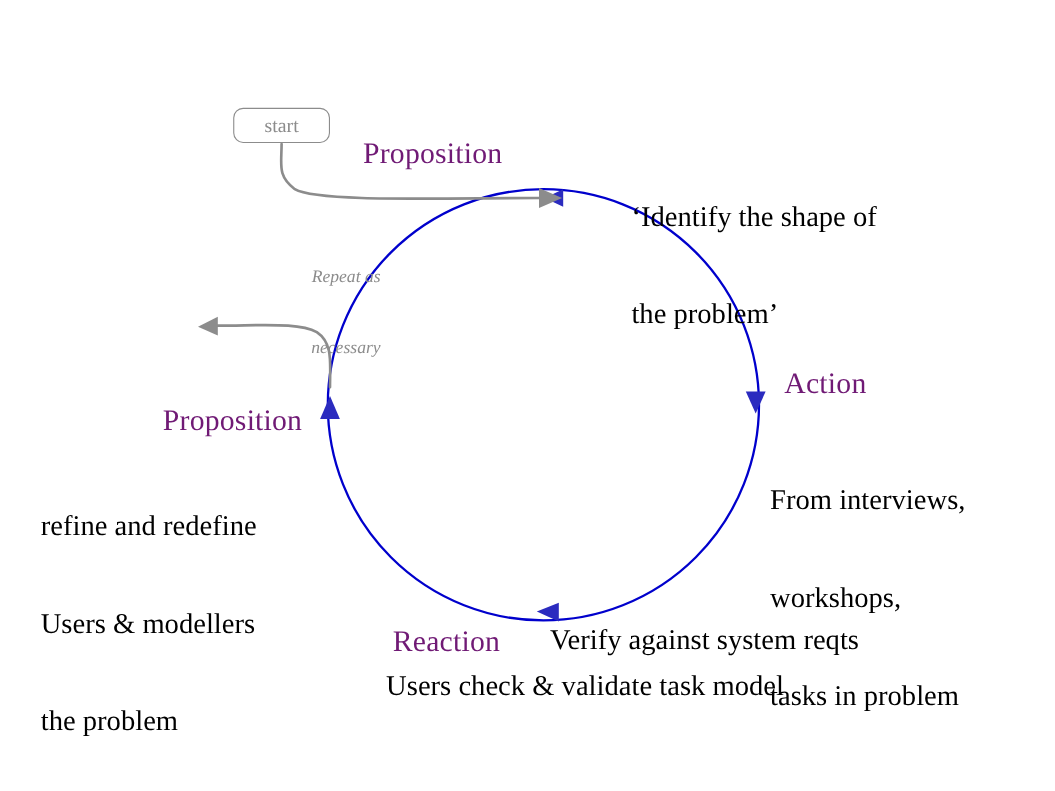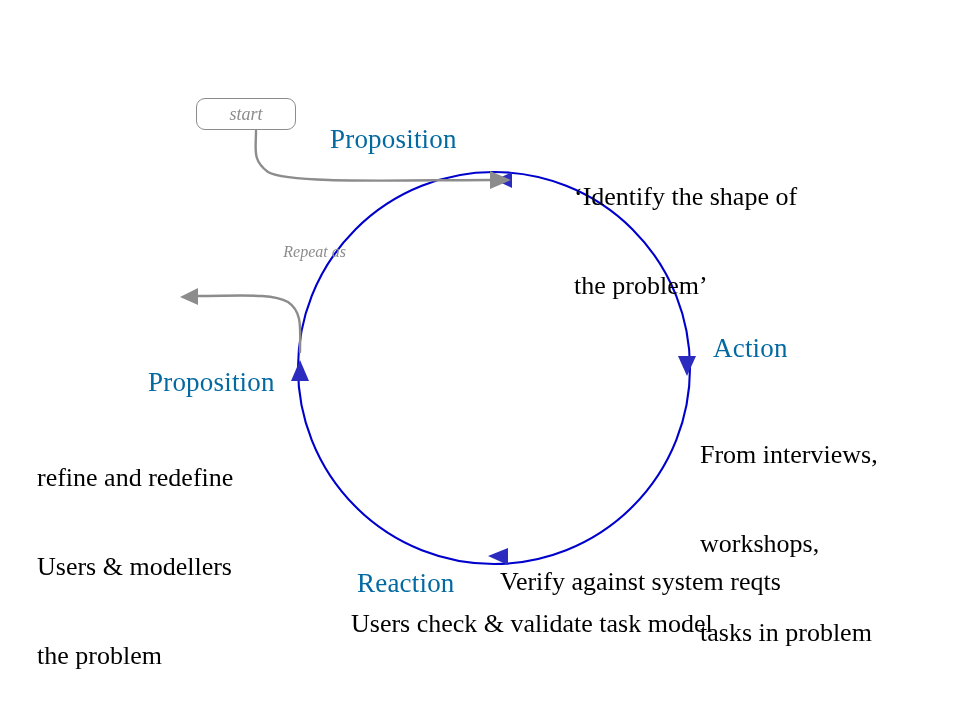--- a/index.html
+++ b/index.html
@@ -24,21 +24,21 @@
     top: 0;
     width: 959px;
     height: 719px;
   }
   .lbl {
     position: absolute;
     white-space: pre;
     line-height: 1.14;
   }
   .stage-title {
-    color: #0369a1;
+    color: #701a75;
     font-size: 27px;
     font-weight: normal;
     letter-spacing: 0.2px;
   }
   .body-text {
     color: #000000;
     font-size: 26px;
   }
   .node-box {
     position: absolute;
@@ -88,27 +88,28 @@
       <polygon points="490,171 490,189 511,180" fill="#8c8c8c"></polygon>
     </g>
 
     <g>
       <path d="M 300,352 C 300,330 303,312 288,302 C 272,293 240,296 196,296" fill="none" stroke="#8c8c8c" stroke-width="2.4" stroke-linecap="round"></path>
       <polygon points="198,288 198,305 180,297" fill="#8c8c8c"></polygon>
     </g>
 
   </svg>
 
-  <div class="node-box" style="left:196px; top:98px; width:100px; height:32px;font-style:italic;">
+  <div class="node-box" style="left:212px; top:98px; width:88px; height:32px;">
     <span>start</span>
   </div>
 
 
   <div class="lbl annot tright" style="left:188px; top:198px; width:158px;">
     <div>Repeat as</div>
+    <div>necessary</div>
   </div>
 
   <div class="lbl stage-title" style="left:330px; top:124px;">Proposition</div>
 
   <div class="lbl body-text tleft" style="left:574px; top:123px; width:370px;">
     <div>‘Identify the shape of</div>
     <div>the problem’</div>
   </div>
 
   <div class="lbl stage-title" style="left:713px; top:333px;">Action</div>

